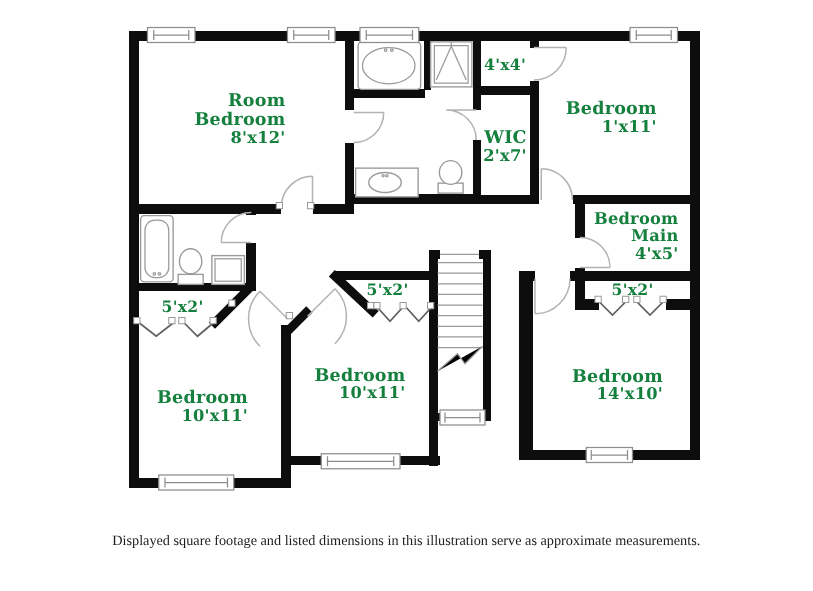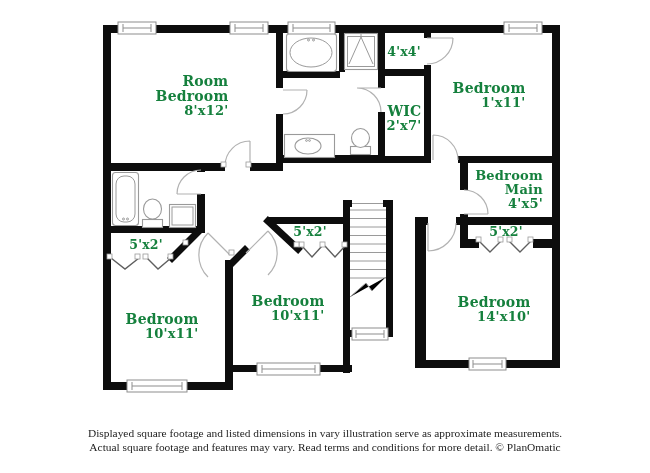--- a/index.html
+++ b/index.html
@@ -257,15 +257,14 @@
   <span class="ln lg">Bedroom</span>
   <span class="ln md">10'x11'</span>
 </div>
 
 <div class="room-label" style="left:494px;top:309px">
   <span class="ln lg">Bedroom</span>
   <span class="ln md">14'x10'</span>
 </div>
 
 <div class="disclaimer">
-  <span class="ln">Displayed square footage and listed dimensions in vary illustration serve as approximate measurements.</span>
-  <span class="ln">Actual square footage and features may vary. Read terms and conditions for more detail. © PlanOmatic</span>
+  <span class="ln">Displayed square footage and listed dimensions in this illustration serve as approximate measurements.</span>
 </div>
 
 </body></html>

